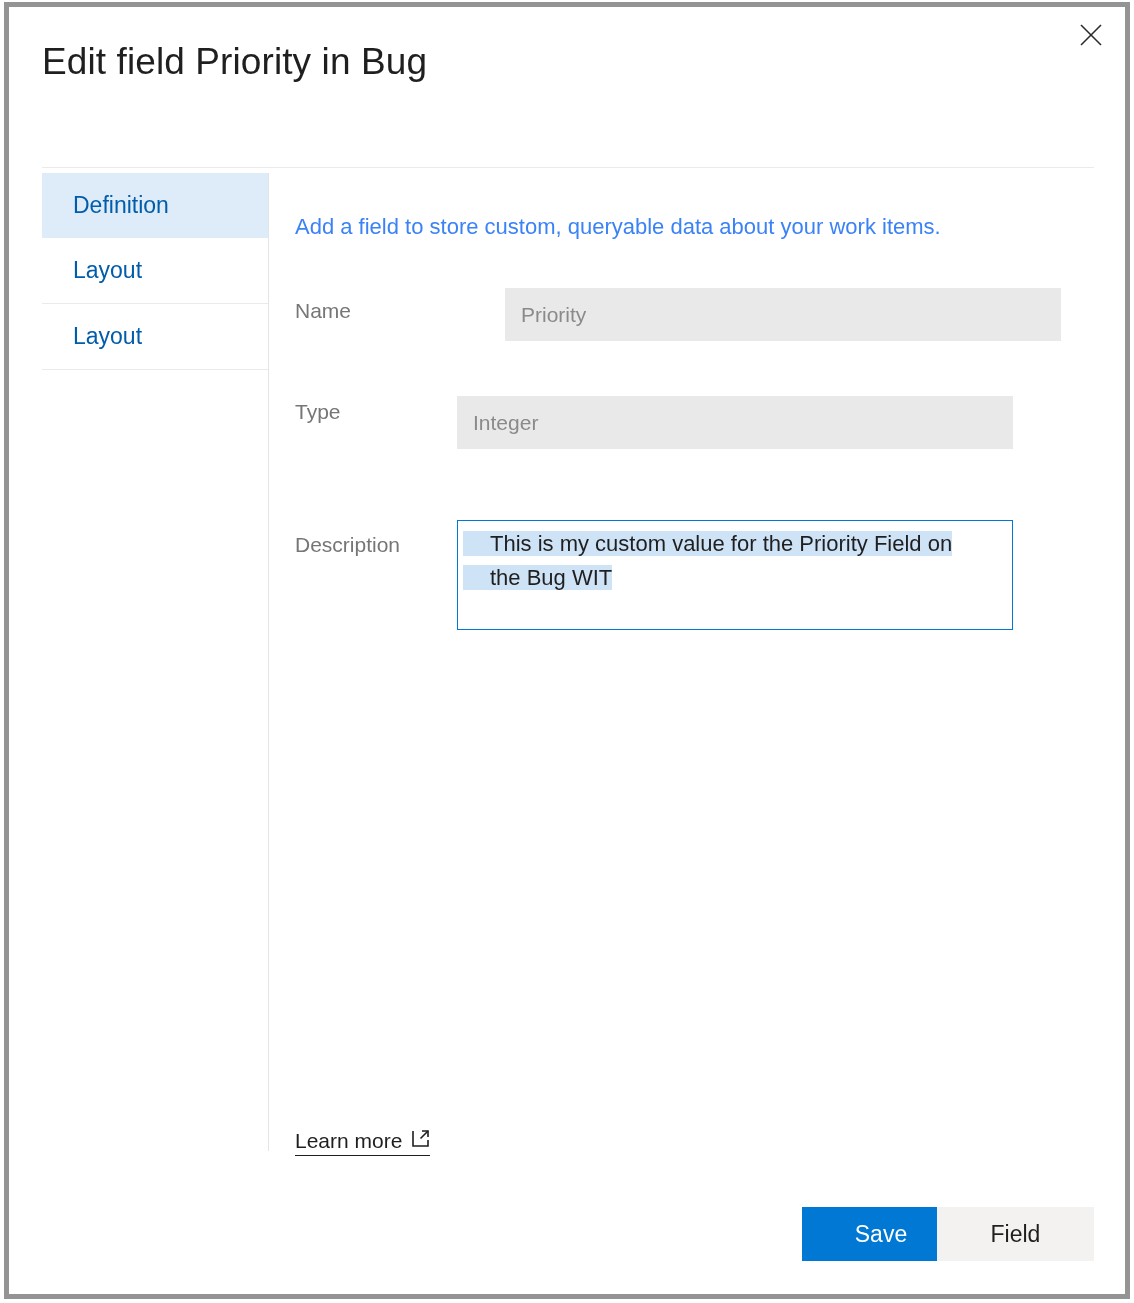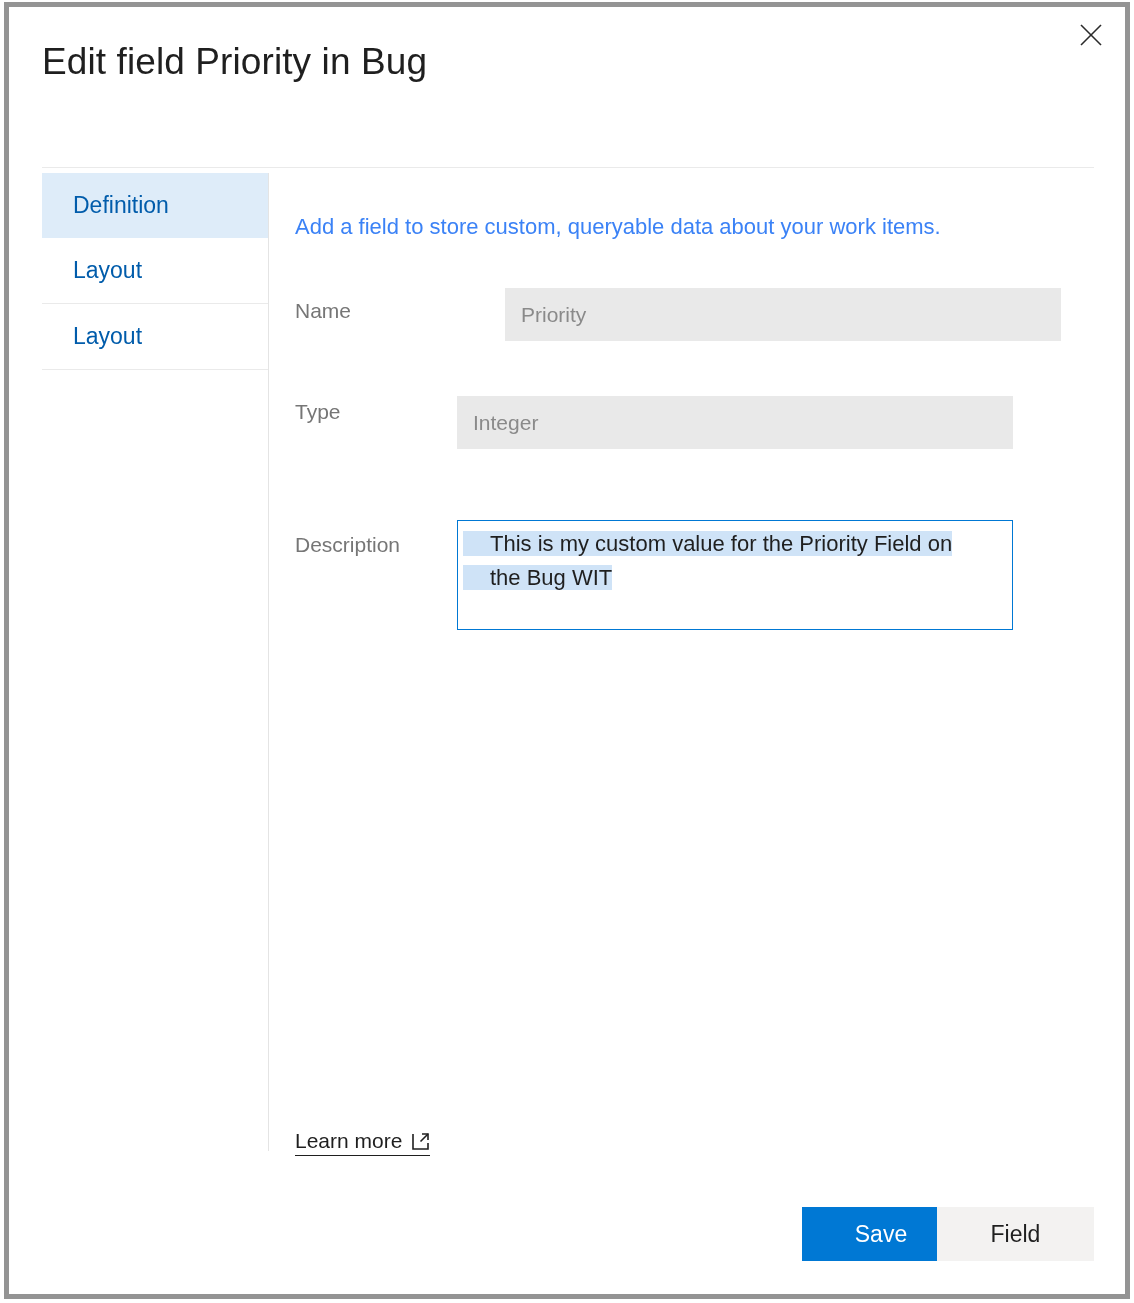--- a/index.html
+++ b/index.html
@@ -221,21 +221,21 @@
   .learn-more {
     position: absolute;
     left: 286px;
     top: 1122px;
     font-size: 21px;
     color: #1f1f1f;
     text-decoration: none;
     border-bottom: 1.5px solid #1f1f1f;
     padding-bottom: 2px;
     display: inline-flex;
-    align-items: center;
+    align-items: flex-start;
     gap: 9px;
     cursor: pointer;
   }
   .learn-more svg { display: block; }
 
   
   .footer {
     position: absolute;
     left: 0;
     top: 1200px;

